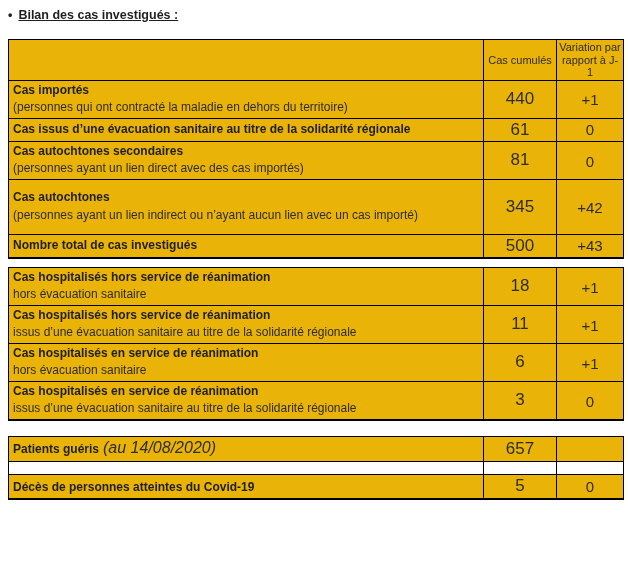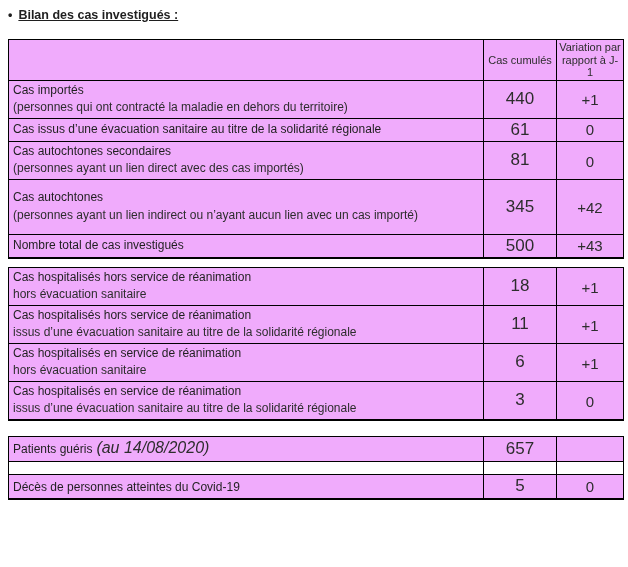--- a/index.html
+++ b/index.html
@@ -12,28 +12,28 @@
   .page { box-sizing:border-box; width:628px; height:567px; padding:8px 5px 0 8px; overflow:hidden; }
 
   .sec-title { font-size:12.5px; font-weight:bold; color:#1f1f1f; }
   .sec-title .bullet { margin-right:6px; }
   .sec-title .t { text-decoration:underline; white-space:pre-wrap; }
 
   table.tbl {
     border-collapse:collapse; table-layout:fixed; width:615px;
     border:1px solid #000; border-bottom:2px solid #000;
   }
-  .tbl td { border:1px solid #000; background:#f0abfc; vertical-align:middle; overflow:hidden; }
+  .tbl td { border:1px solid #000; background:#eab308; vertical-align:middle; overflow:hidden; }
 
   col.c1 { width:475px; }
   col.c2 { width:73px; }
   col.c3 { width:67px; }
 
   .lblcell { padding:1px 4px; }
-  .lbl { font-weight:normal; font-size:12px; line-height:17.5px; white-space:nowrap; color:#1f1f1f; }
+  .lbl { font-weight:bold; font-size:12px; line-height:17.5px; white-space:nowrap; color:#1f1f1f; }
   .sub { font-size:12px; line-height:17.5px; }
   .ital { font-style:italic; font-weight:normal; font-size:16px; margin-left:4px; }
 
   .hcell { font-size:11px; line-height:12.5px; text-align:center; vertical-align:middle; padding:1px 2px; }
   .num { font-size:17px; text-align:center; }
   .var { font-size:15px; text-align:center; }
   .vtop { vertical-align:top; padding-top:3px; }
 
   .nbb { border-bottom:none; }
   .nbt { border-top:none; }

